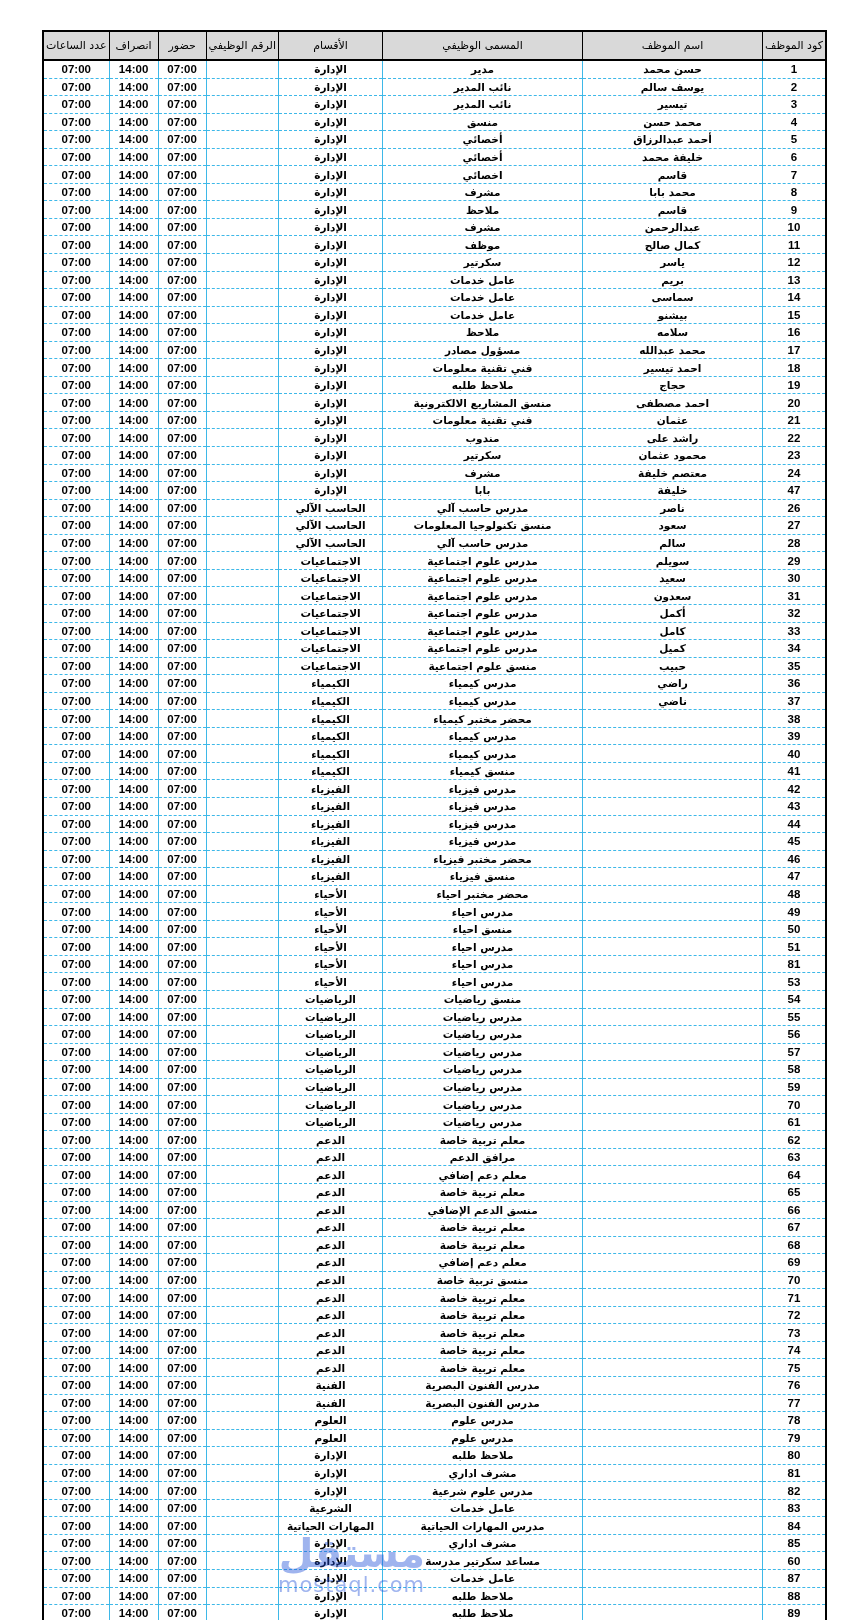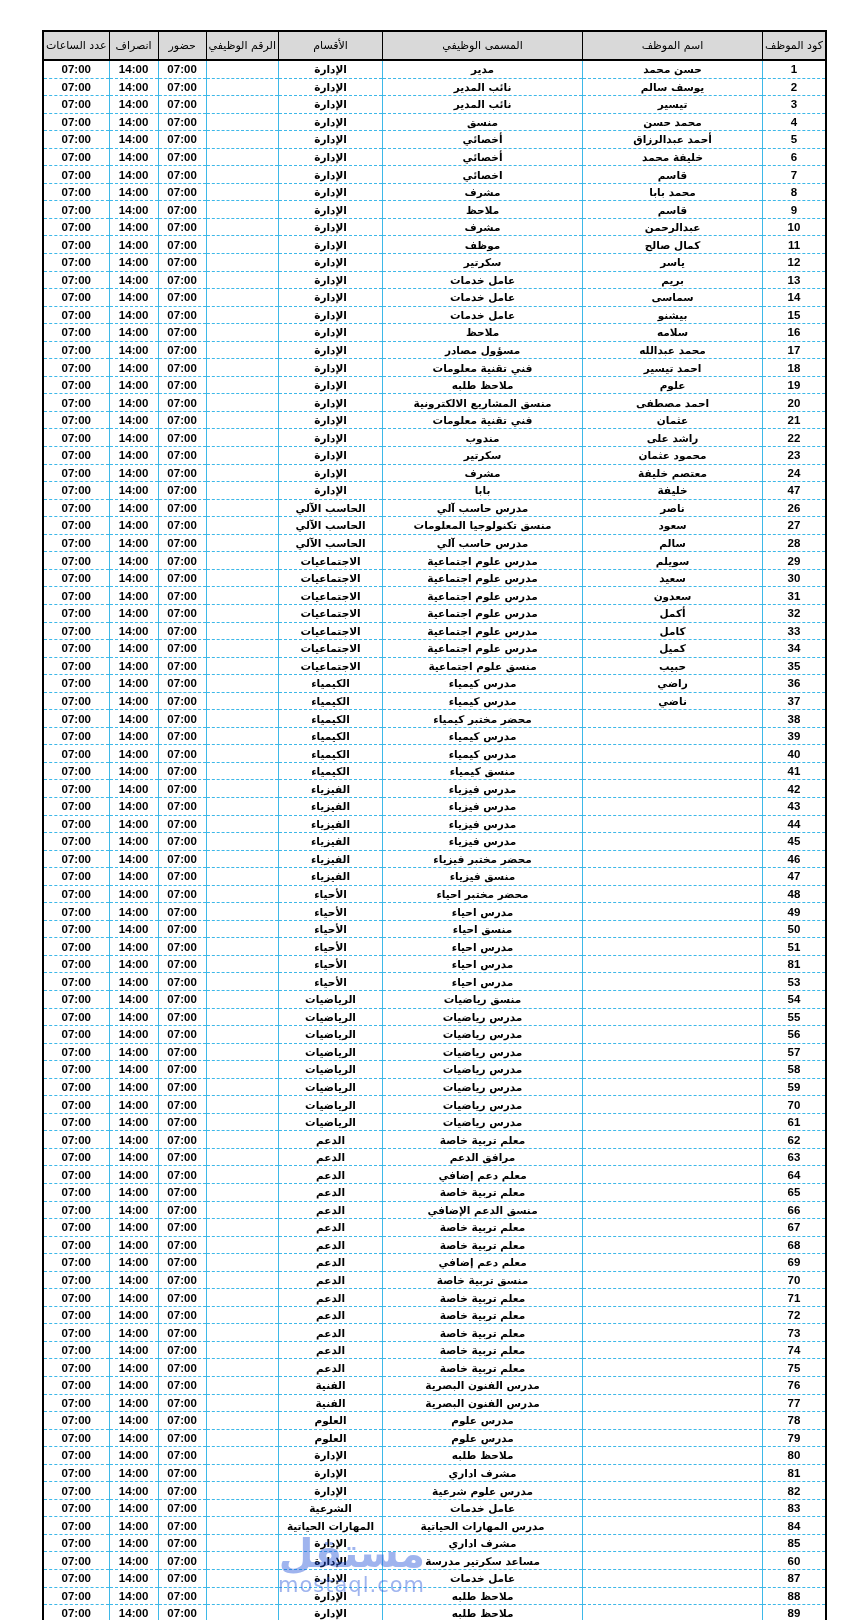--- a/index.html
+++ b/index.html
@@ -292,21 +292,21 @@
           <td class="c-name">احمد تيسير</td>
           <td class="c-title">فني تقنية معلومات</td>
           <td class="c-dept">الإدارة</td>
           <td class="c-job_number"></td>
           <td class="c-check_in">07:00</td>
           <td class="c-check_out">14:00</td>
           <td class="c-hours">07:00</td>
         </tr>
         <tr>
           <td class="c-code">19</td>
-          <td class="c-name">علوم</td>
+          <td class="c-name">حجاج</td>
           <td class="c-title">ملاحظ طلبه</td>
           <td class="c-dept">الإدارة</td>
           <td class="c-job_number"></td>
           <td class="c-check_in">07:00</td>
           <td class="c-check_out">14:00</td>
           <td class="c-hours">07:00</td>
         </tr>
         <tr>
           <td class="c-code">20</td>
           <td class="c-name">احمد مصطفى</td>

